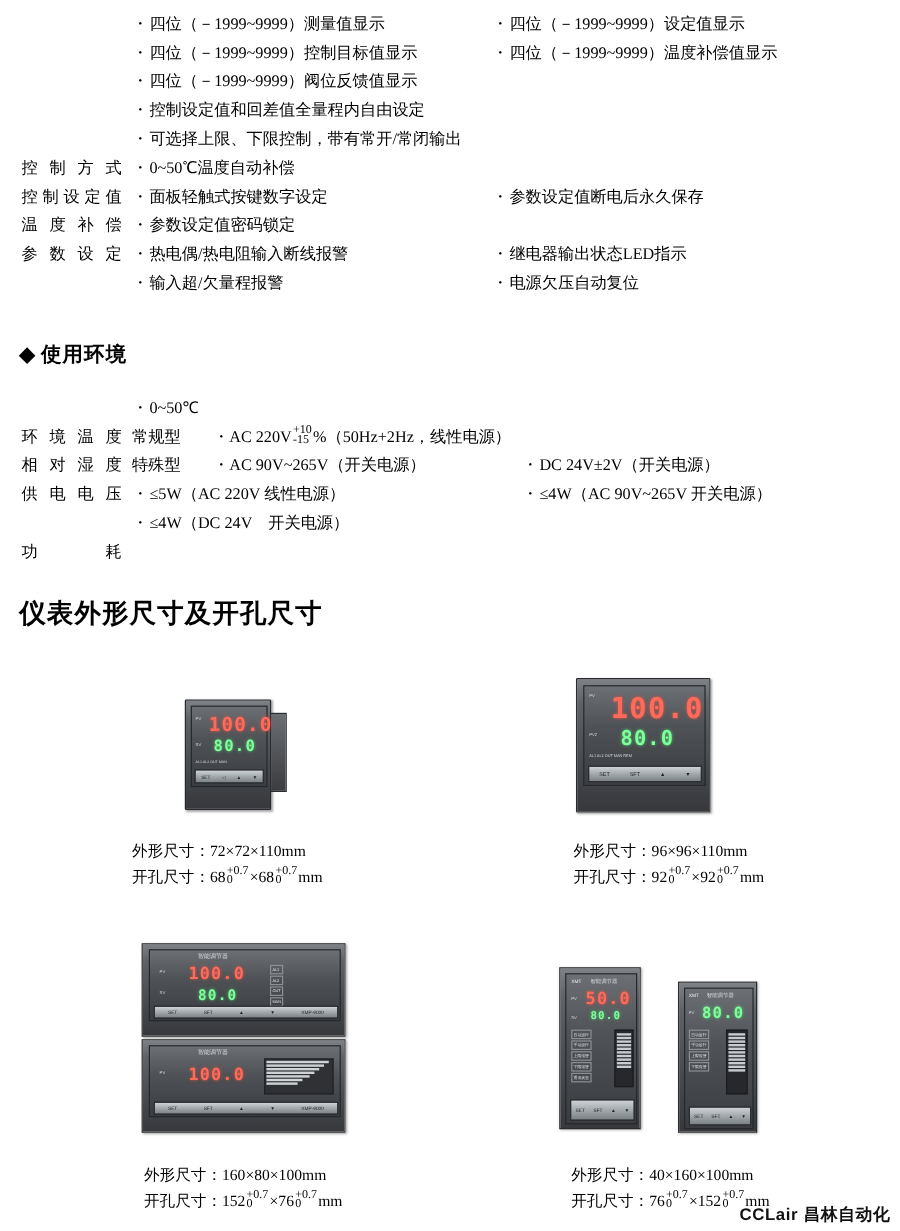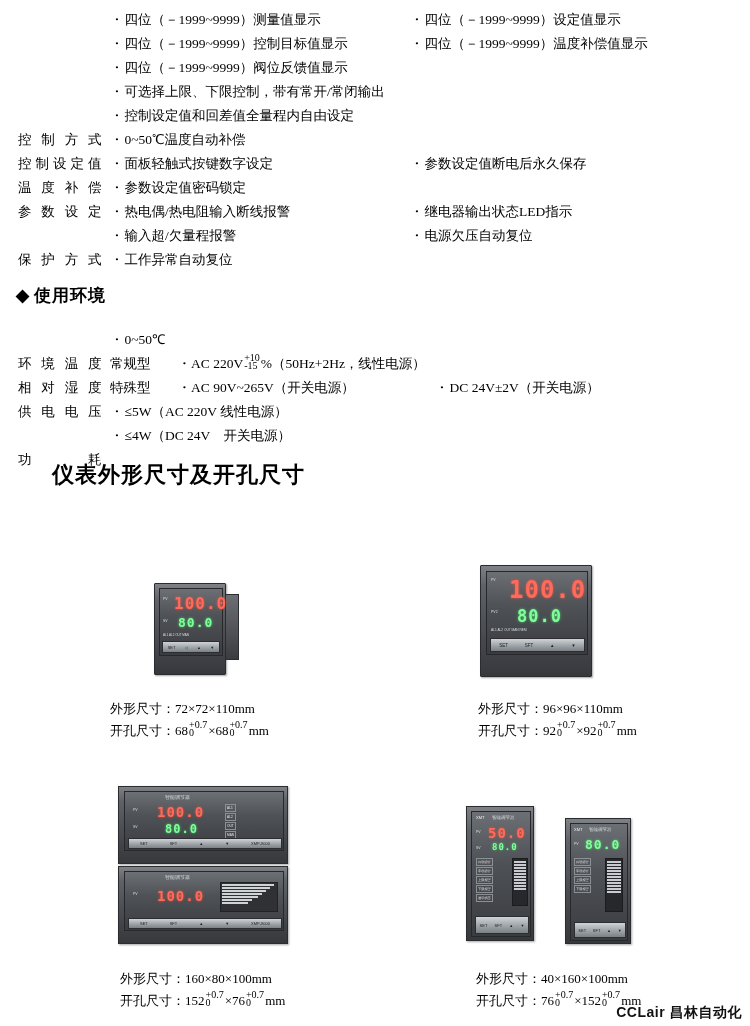--- a/index.html
+++ b/index.html
@@ -244,27 +244,27 @@
     </div>
 
     <div class="spec-row">
       <div class="spec-label"></div>
       <div class="spec-col1 bullet">四位（－1999~9999）阀位反馈值显示</div>
       <div class="spec-col2"></div>
     </div>
 
     <div class="spec-row">
       <div class="spec-label"></div>
+      <div class="spec-col1 bullet" style="width:420px;flex:0 0 420px;">控制设定值和回差值全量程内自由设定</div>
+      <div class="spec-col2"></div>
+    </div>
+
+    <div class="spec-row">
+      <div class="spec-label"></div>
       <div class="spec-col1 bullet" style="width:420px;flex:0 0 420px;">可选择上限、下限控制，带有常开/常闭输出</div>
-      <div class="spec-col2"></div>
-    </div>
-
-    <div class="spec-row">
-      <div class="spec-label"></div>
-      <div class="spec-col1 bullet" style="width:420px;flex:0 0 420px;">控制设定值和回差值全量程内自由设定</div>
       <div class="spec-col2"></div>
     </div>
 
     <div class="spec-row">
       <div class="spec-label">控制方式</div>
       <div class="spec-col1 bullet" style="width:420px;flex:0 0 420px;">0~50℃温度自动补偿</div>
       <div class="spec-col2"></div>
     </div>
 
     <div class="spec-row">
@@ -284,25 +284,20 @@
       <div class="spec-col1 bullet">热电偶/热电阻输入断线报警</div>
       <div class="spec-col2 bullet">继电器输出状态LED指示</div>
     </div>
 
     <div class="spec-row">
       <div class="spec-label"></div>
       <div class="spec-col1 bullet">输入超/欠量程报警</div>
       <div class="spec-col2 bullet">电源欠压自动复位</div>
     </div>
 
-    <div class="spec-row">
-      <div class="spec-label">保护方式</div>
-      <div class="spec-col1 bullet">工作异常自动复位</div>
-      <div class="spec-col2"></div>
-    </div>
   </div>
 
   <div class="diamond-head" style="top:284px;">
     <span class="dia">◆</span><span>使用环境</span>
   </div>
 
   <div class="env-block" style="top:328px;">
 
     <div class="spec-row">
       <div class="spec-label"></div>
@@ -321,36 +316,37 @@
 
     <div class="spec-row">
       <div class="spec-label">相对湿度</div>
       <div class="spec-col1" style="width:325px;flex:0 0 325px;">特殊型　　・AC  90V~265V（开关电源）</div>
       <div class="spec-col2 bullet">DC  24V±2V（开关电源）</div>
     </div>
 
     <div class="spec-row">
       <div class="spec-label">供电电压</div>
       <div class="spec-col1 bullet" style="width:325px;flex:0 0 325px;">≤5W（AC  220V  线性电源）</div>
+      <div class="spec-col2 bullet">≤4W（AC  90V~265V  开关电源）</div>
     </div>
 
     <div class="spec-row">
       <div class="spec-label"></div>
       <div class="spec-col1 bullet" style="width:325px;flex:0 0 325px;">≤4W（DC  24V　开关电源）</div>
       <div class="spec-col2"></div>
     </div>
 
     <div class="spec-row">
       <div class="spec-label">功　　耗</div>
       <div class="spec-col1"></div>
       <div class="spec-col2"></div>
     </div>
   </div>
 
-  <div class="section-title" style="top:460px;margin-left:36px;">仪表外形尺寸及开孔尺寸</div>
+  <div class="section-title" style="top:496px;">仪表外形尺寸及开孔尺寸</div>
 
   <div class="device" style="left:140px; top:583px; width:100px; height:92px;">
     <div class="dev-body" style="position:absolute; left:14px; top:0; width:72px; height:92px; border-radius:1px;">
 
       <div style="position:absolute; right:-14px; top:10px; width:14px; height:66px; background:linear-gradient(180deg,#6b6e72,#3a3c40); border:1px solid #2a2c2f; box-sizing:border-box;"></div>
       <div class="dev-face" style="left:4px; top:4px; width:64px; height:68px;">
         <div class="micro" style="left:3px; top:8px;">PV</div>
         <div class="lcd lcd-red" style="left:14px; top:5px; font-size:16px; font-weight:bold;">100.0</div>
         <div class="micro" style="left:3px; top:30px;">SV</div>
         <div class="lcd lcd-green" style="left:18px; top:26px; font-size:13px; font-weight:bold;">80.0</div>

